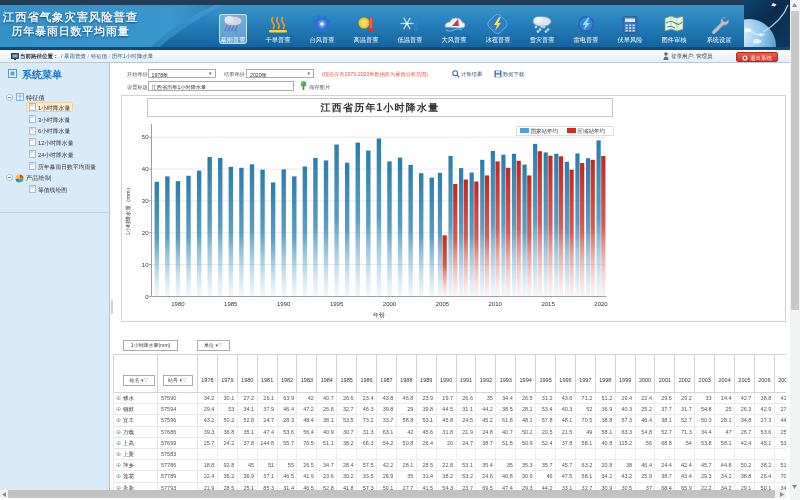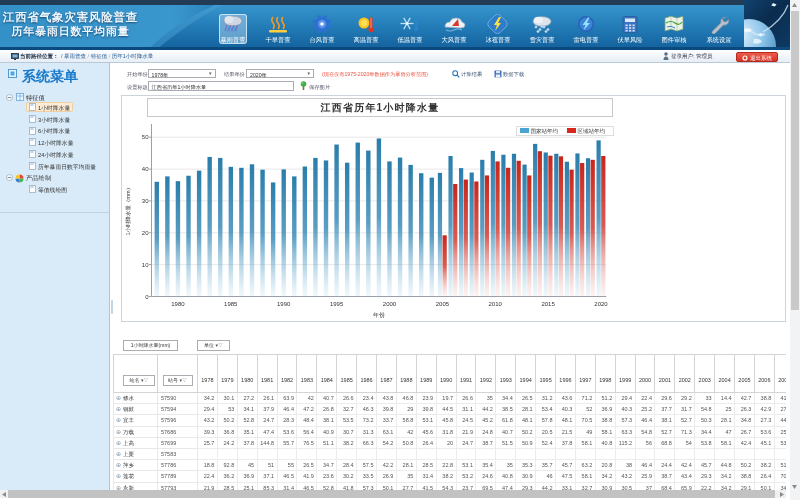--- a/index.html
+++ b/index.html
@@ -194,21 +194,21 @@
         </svg>
     <span style="position:absolute;left:13px;top:2px;font-size:5.5px;color:#fff">退出系统</span>
   </div>
 </div>
 
 <div style="position:absolute;left:0;top:62.5px;width:110px;height:427px;background:#d9ebf8;border-right:1px solid #a9c5da"></div>
 <svg width="9" height="9" viewBox="0 0 9 9" style="position:absolute;left:8px;top:69px">
       <rect x="0.5" y="0.5" width="8" height="8" fill="#e8f4fc" stroke="#5599cc" stroke-width="1"></rect>
       <rect x="2.5" y="2.5" width="4" height="4" fill="#4aa7e0"></rect>
     </svg>
-<div style="position:absolute;left:22px;top:67.5px;font-size:14px;font-weight:bold;color:#1879c8">系统菜单</div>
+<div style="position:absolute;left:22px;top:67.5px;font-size:10px;font-weight:bold;color:#1879c8">系统菜单</div>
 <svg width="7" height="7" viewBox="0 0 7 7" style="position:absolute;left:6px;top:93.5px">
       <circle cx="3.5" cy="3.5" r="3" fill="#f5f9fc" stroke="#9aa8b5" stroke-width="0.7"></circle>
       <line x1="1.8" y1="3.5" x2="5.2" y2="3.5" stroke="#667788" stroke-width="0.8"></line>
     </svg>
 <svg width="8" height="8" viewBox="0 0 8 8" style="position:absolute;left:16px;top:93px">
       <rect x="0.5" y="0.5" width="7" height="7" fill="#eef6fd" stroke="#6aa5d8" stroke-width="0.8"></rect>
       <line x1="0.5" y1="3" x2="7.5" y2="3" stroke="#6aa5d8" stroke-width="0.7"></line>
       <line x1="4" y1="0.5" x2="4" y2="7.5" stroke="#6aa5d8" stroke-width="0.7"></line>
     </svg>
 <div style="position:absolute;left:26px;top:93.5px;font-size:6.3px;color:#333">特征值</div>

